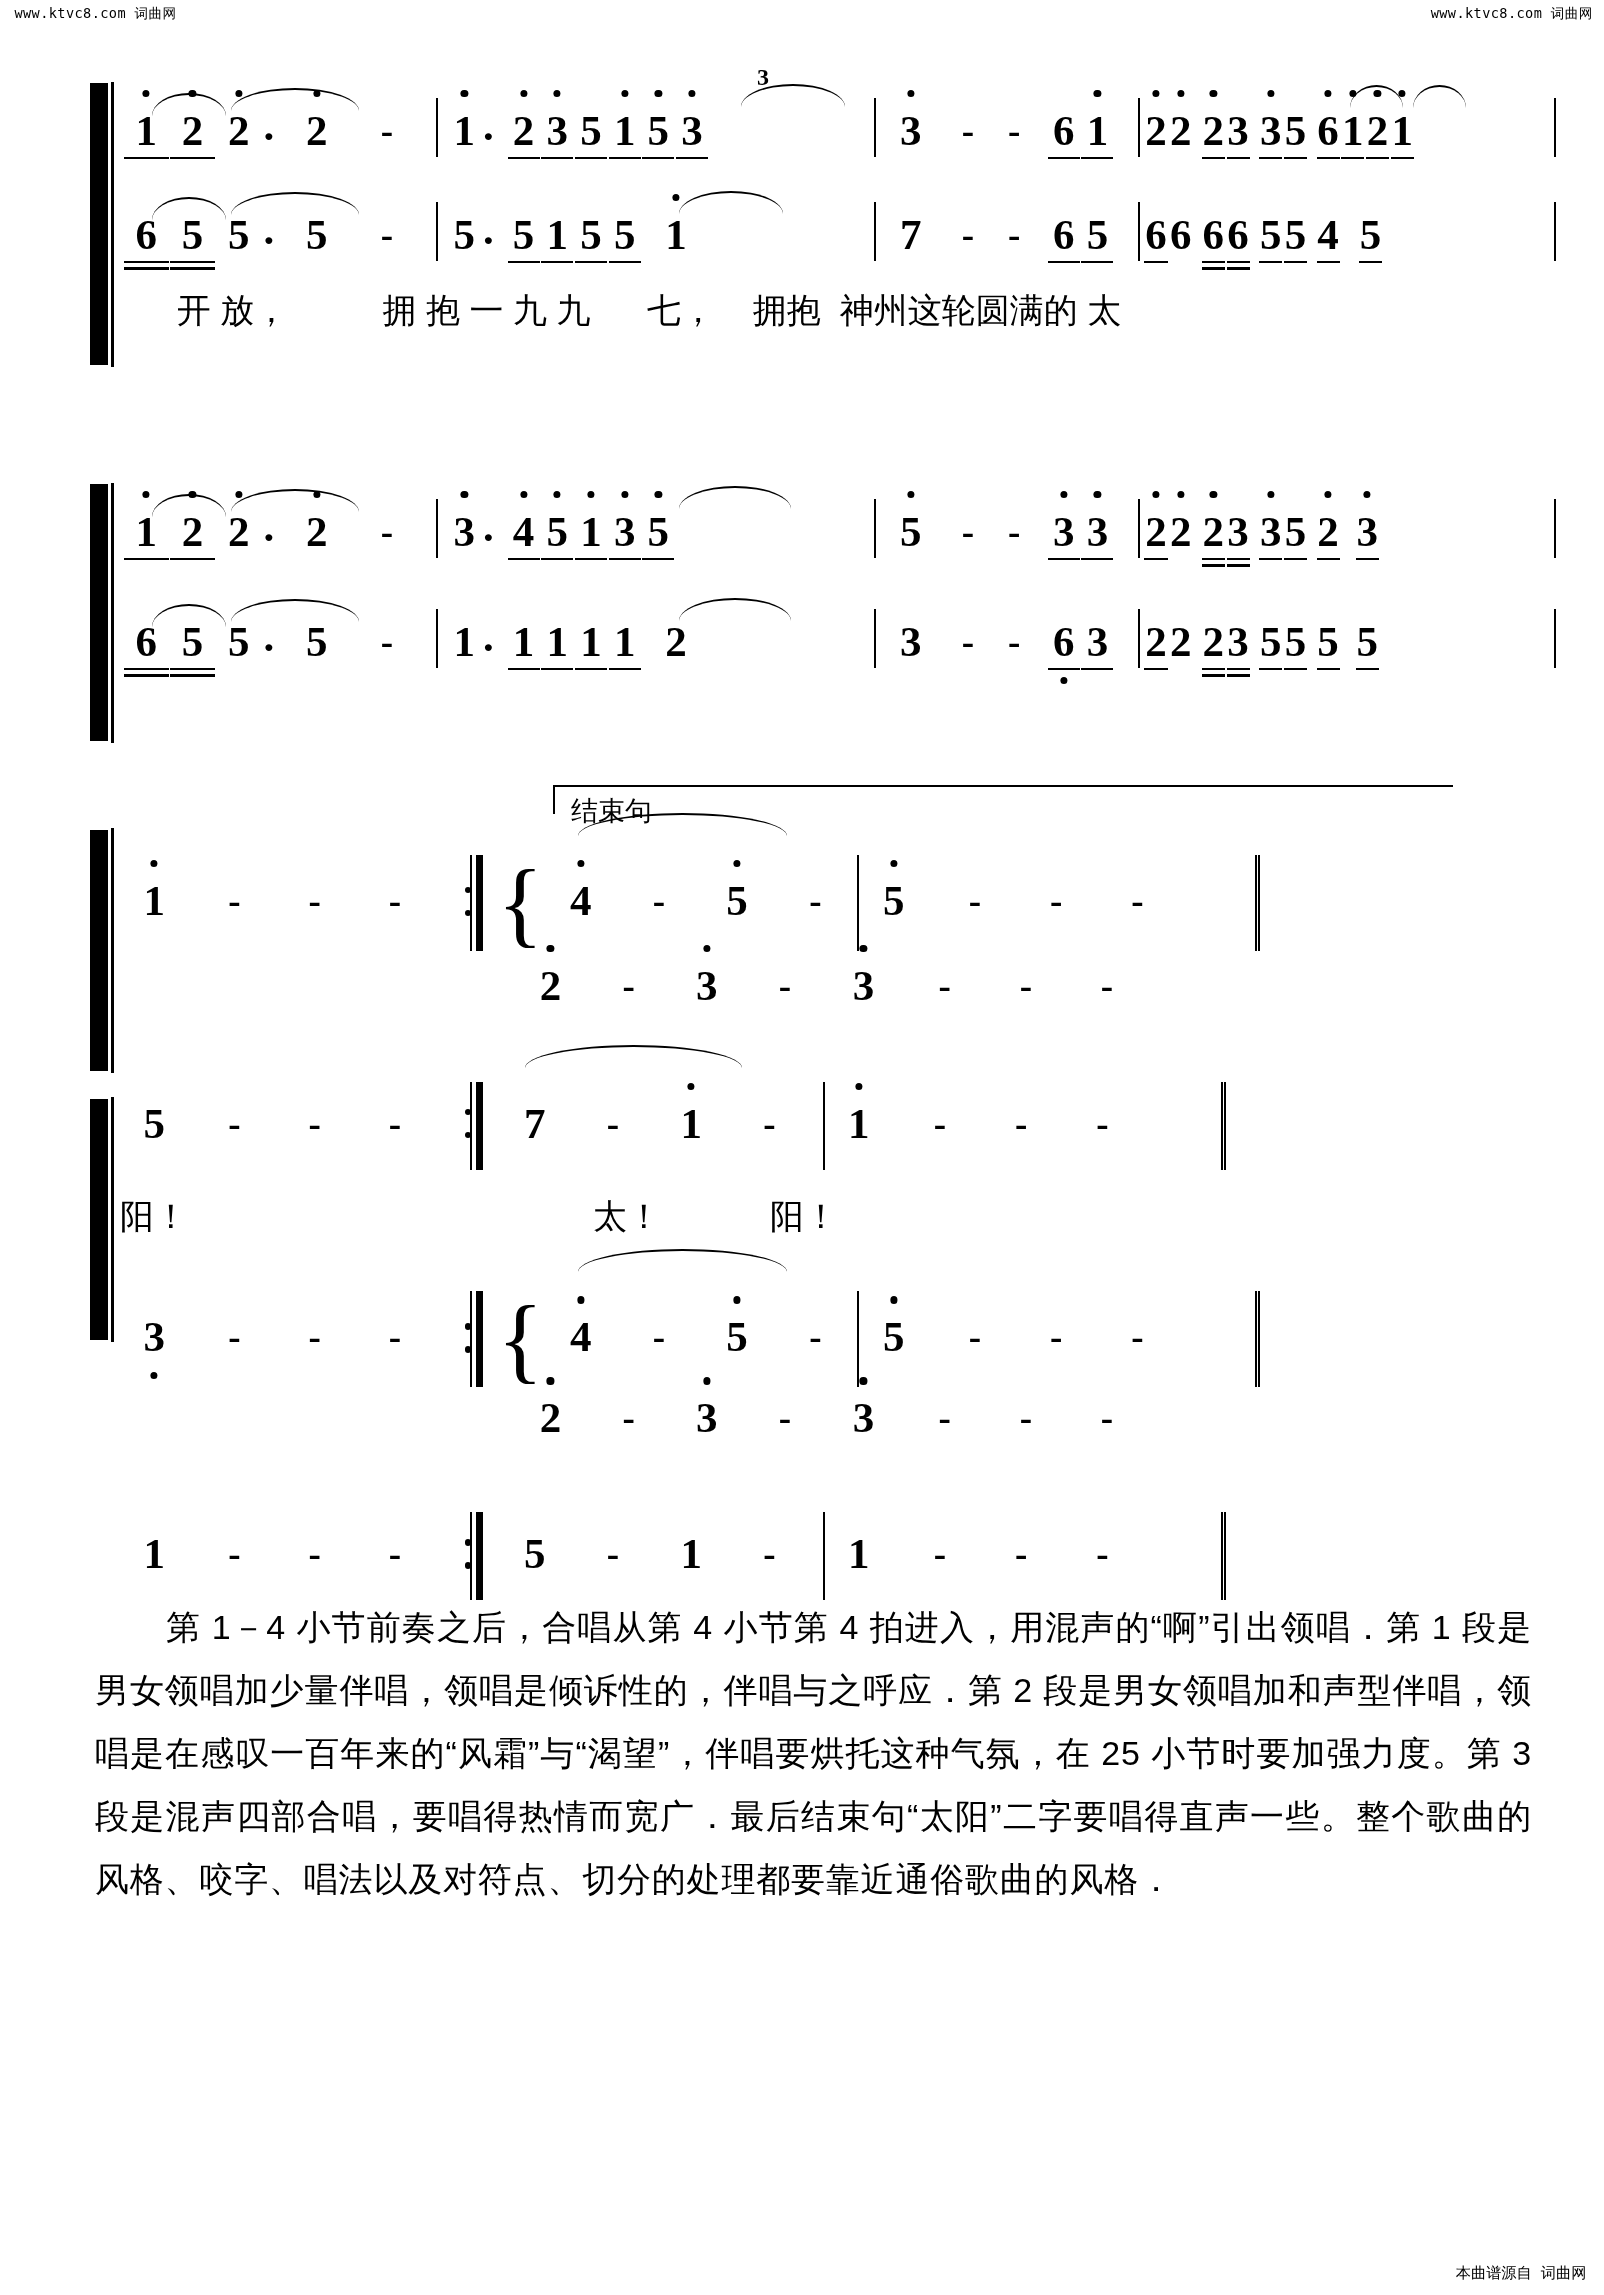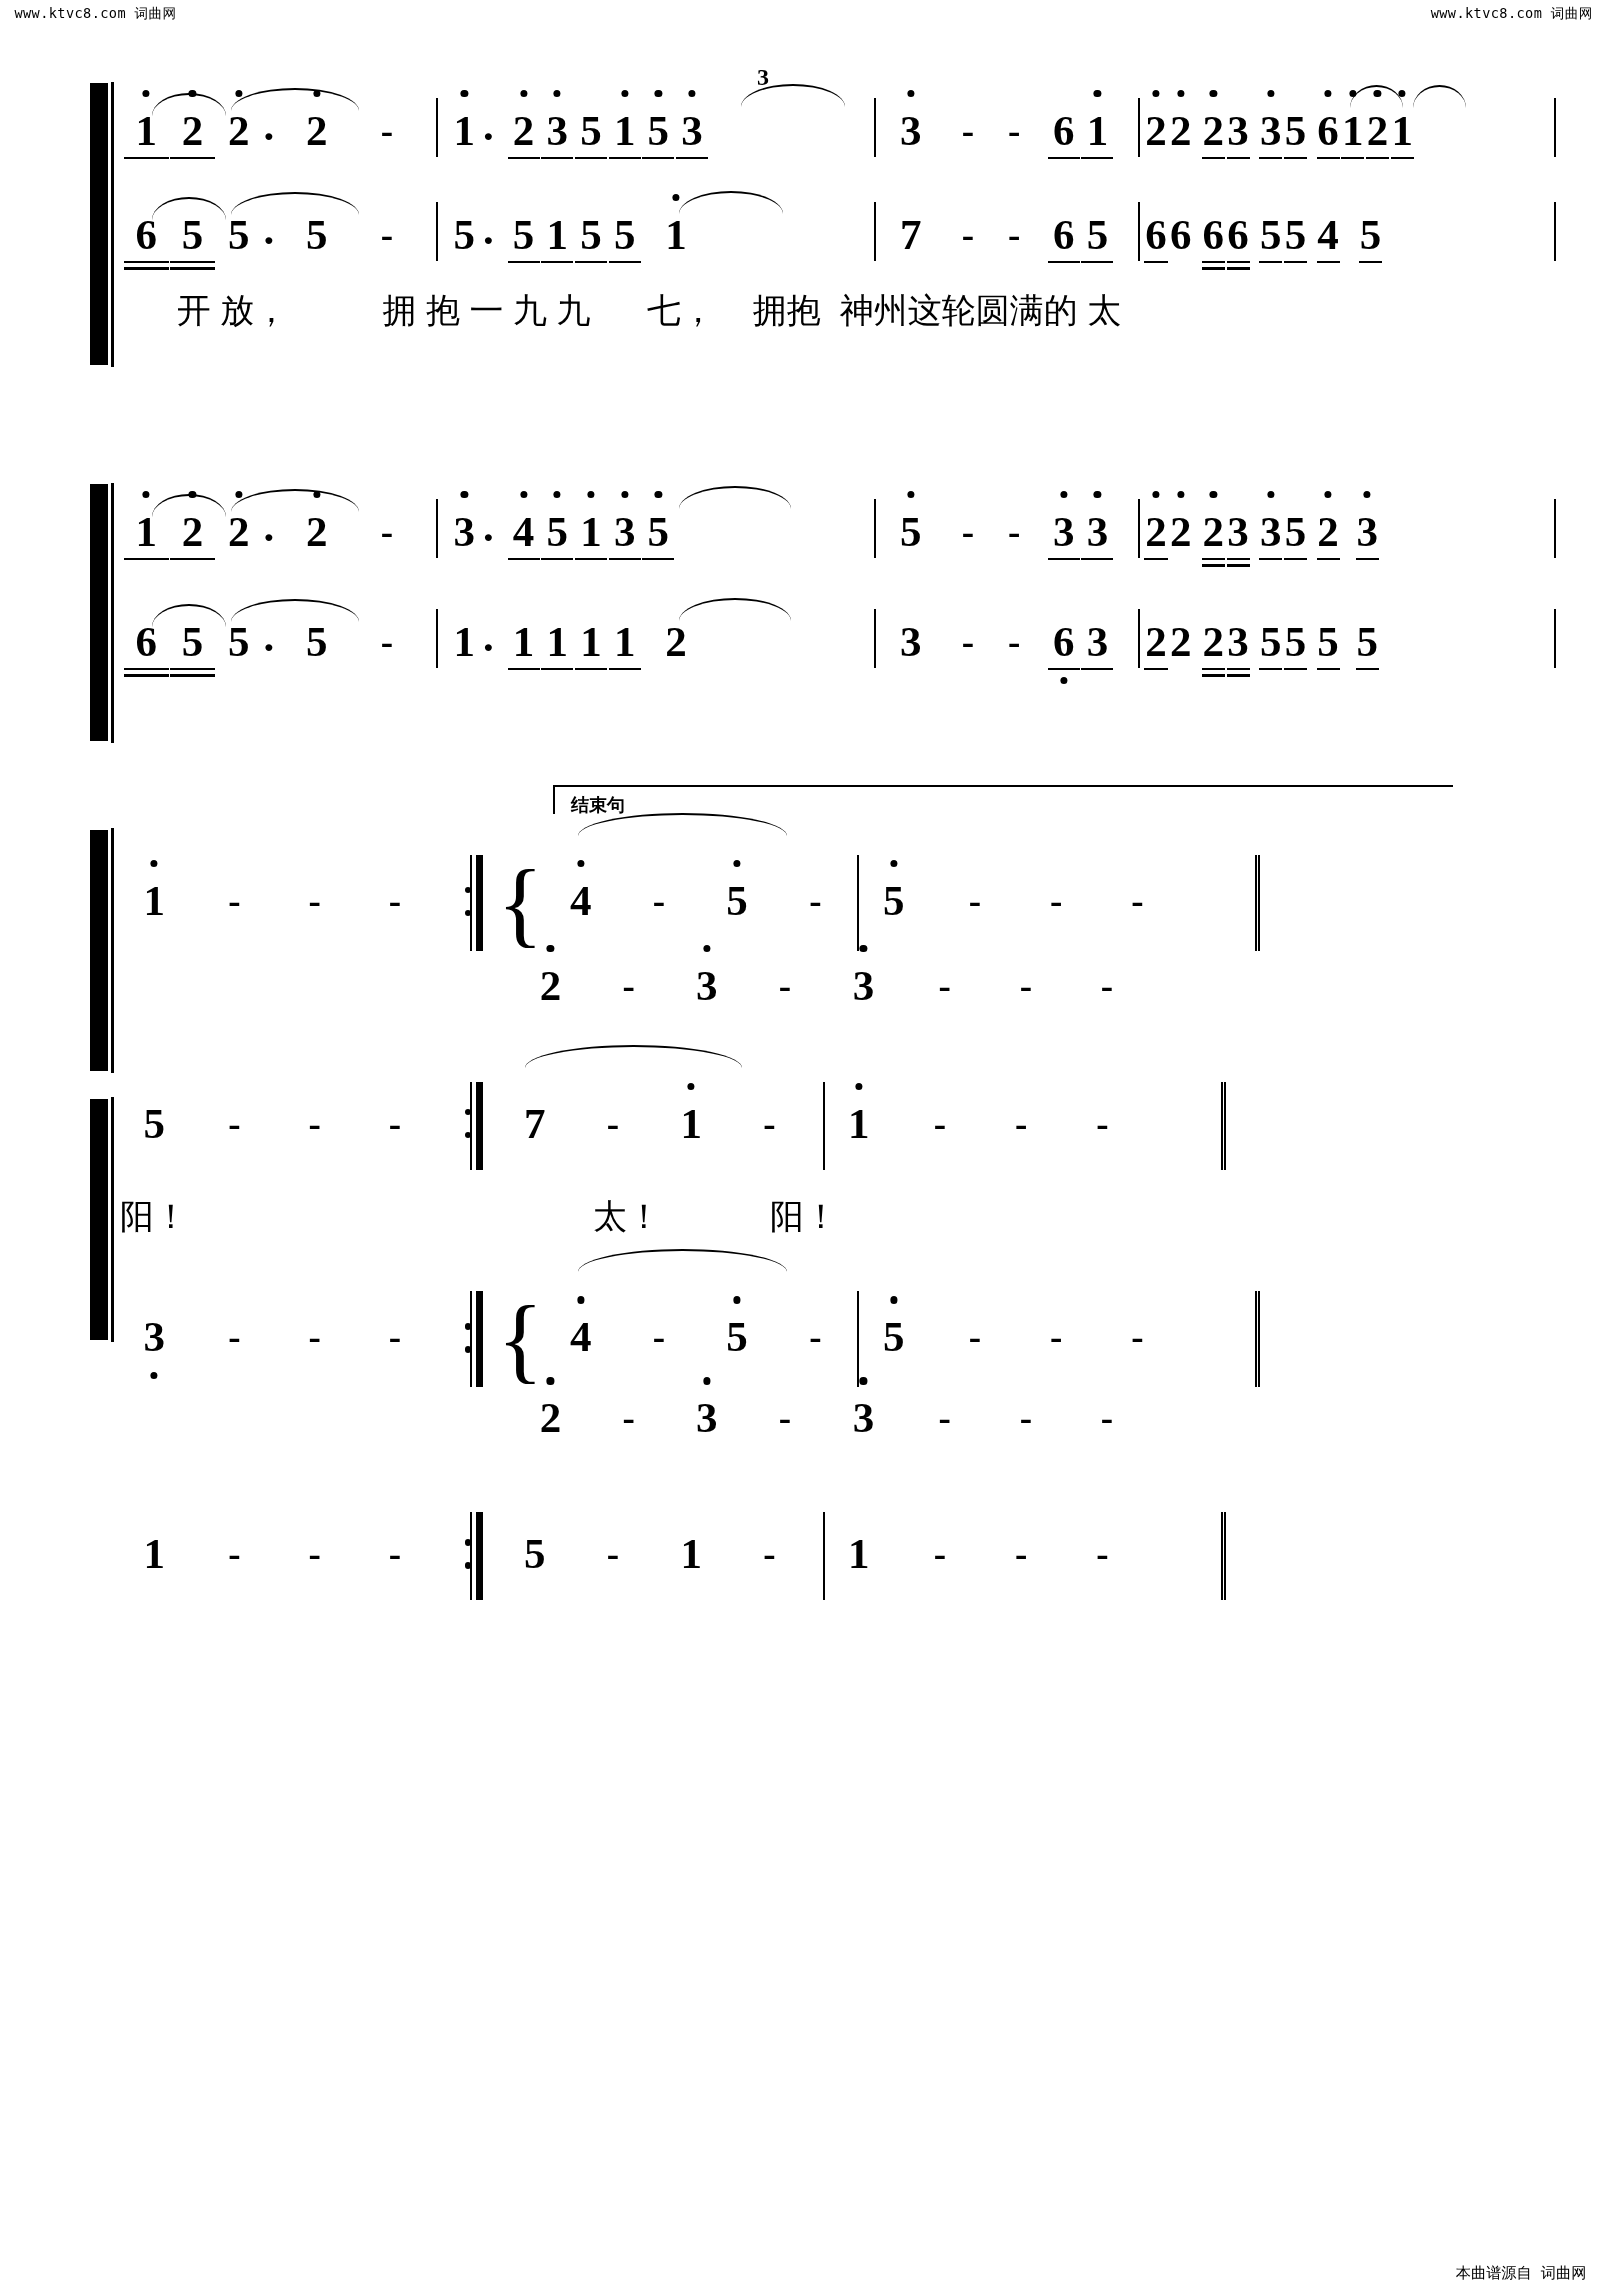--- a/index.html
+++ b/index.html
@@ -183,23 +183,22 @@
 
   
   .ending-bracket {
     position: absolute;
     border-top: 2.4px solid #000;
     border-left: 2.4px solid #000;
     height: 27px;
   }
   .ending-label {
     position: absolute;
-    font-size: 18px;
+    font-size: 27px;
     font-family: "Liberation Sans", sans-serif;
-    font-weight: bold;
   }
 
   
   .curly {
     position: absolute;
     font-size: 96px;
     line-height: 80px;
     font-family: "Liberation Serif", serif;
     font-weight: 300;
   }
@@ -596,14 +595,15 @@
         <div class="note wide" style="margin-left:8px;"><span>1</span></div>
         <div class="note dash wide" style="margin-left:35px;"><span>-</span></div>
         <div class="note dash wide" style="margin-left:35px;"><span>-</span></div>
         <div class="note dash wide" style="margin-left:35px;"><span>-</span></div>
       </div>
     </div>
   </div>
 </div>
 
 <div class="notes-block">
+  <div class="notes-body">第 1－4 小节前奏之后，合唱从第 4 小节第 4 拍进入，用混声的“啊”引出领唱．第 1 段是男女领唱加少量伴唱，领唱是倾诉性的，伴唱与之呼应．第 2 段是男女领唱加和声型伴唱，领唱是在感叹一百年来的“风霜”与“渴望”，伴唱要烘托这种气氛，在 25 小节时要加强力度。第 3 段是混声四部合唱，要唱得热情而宽广．最后结束句“太阳”二字要唱得直声一些。整个歌曲的风格、咬字、唱法以及对符点、切分的处理都要靠近通俗歌曲的风格．</div>
 </div>
 
 
 </body></html>

